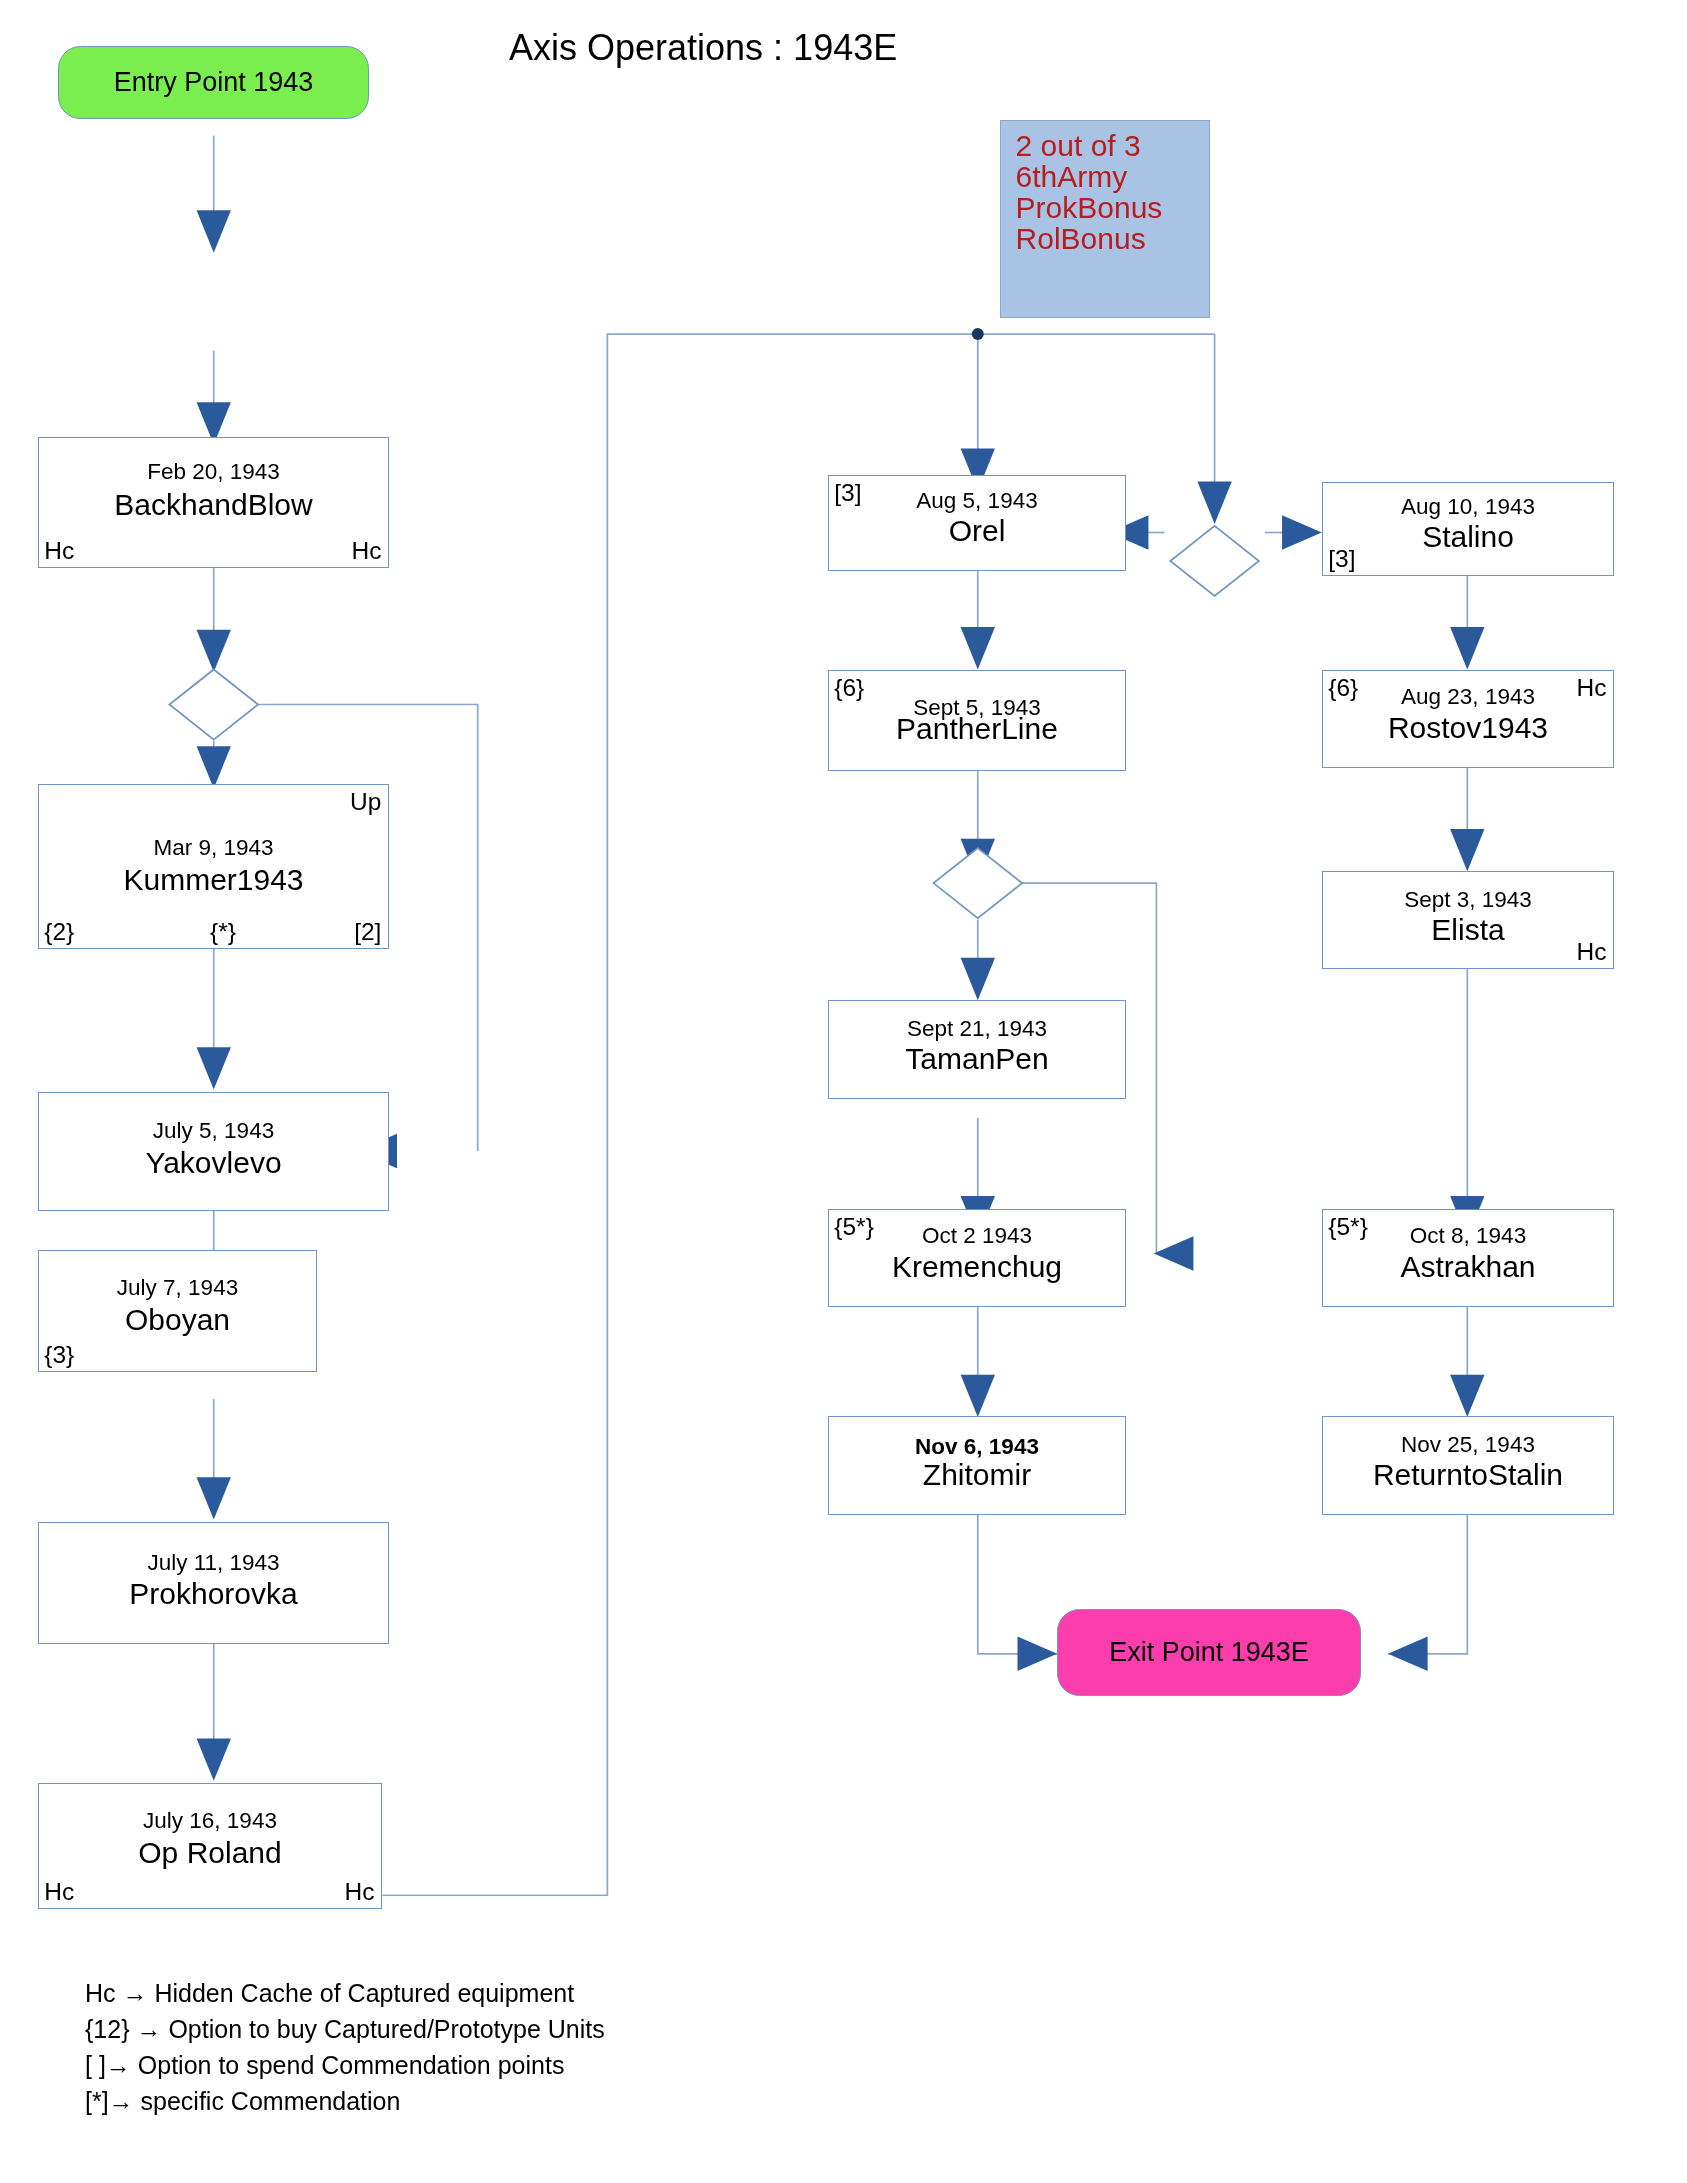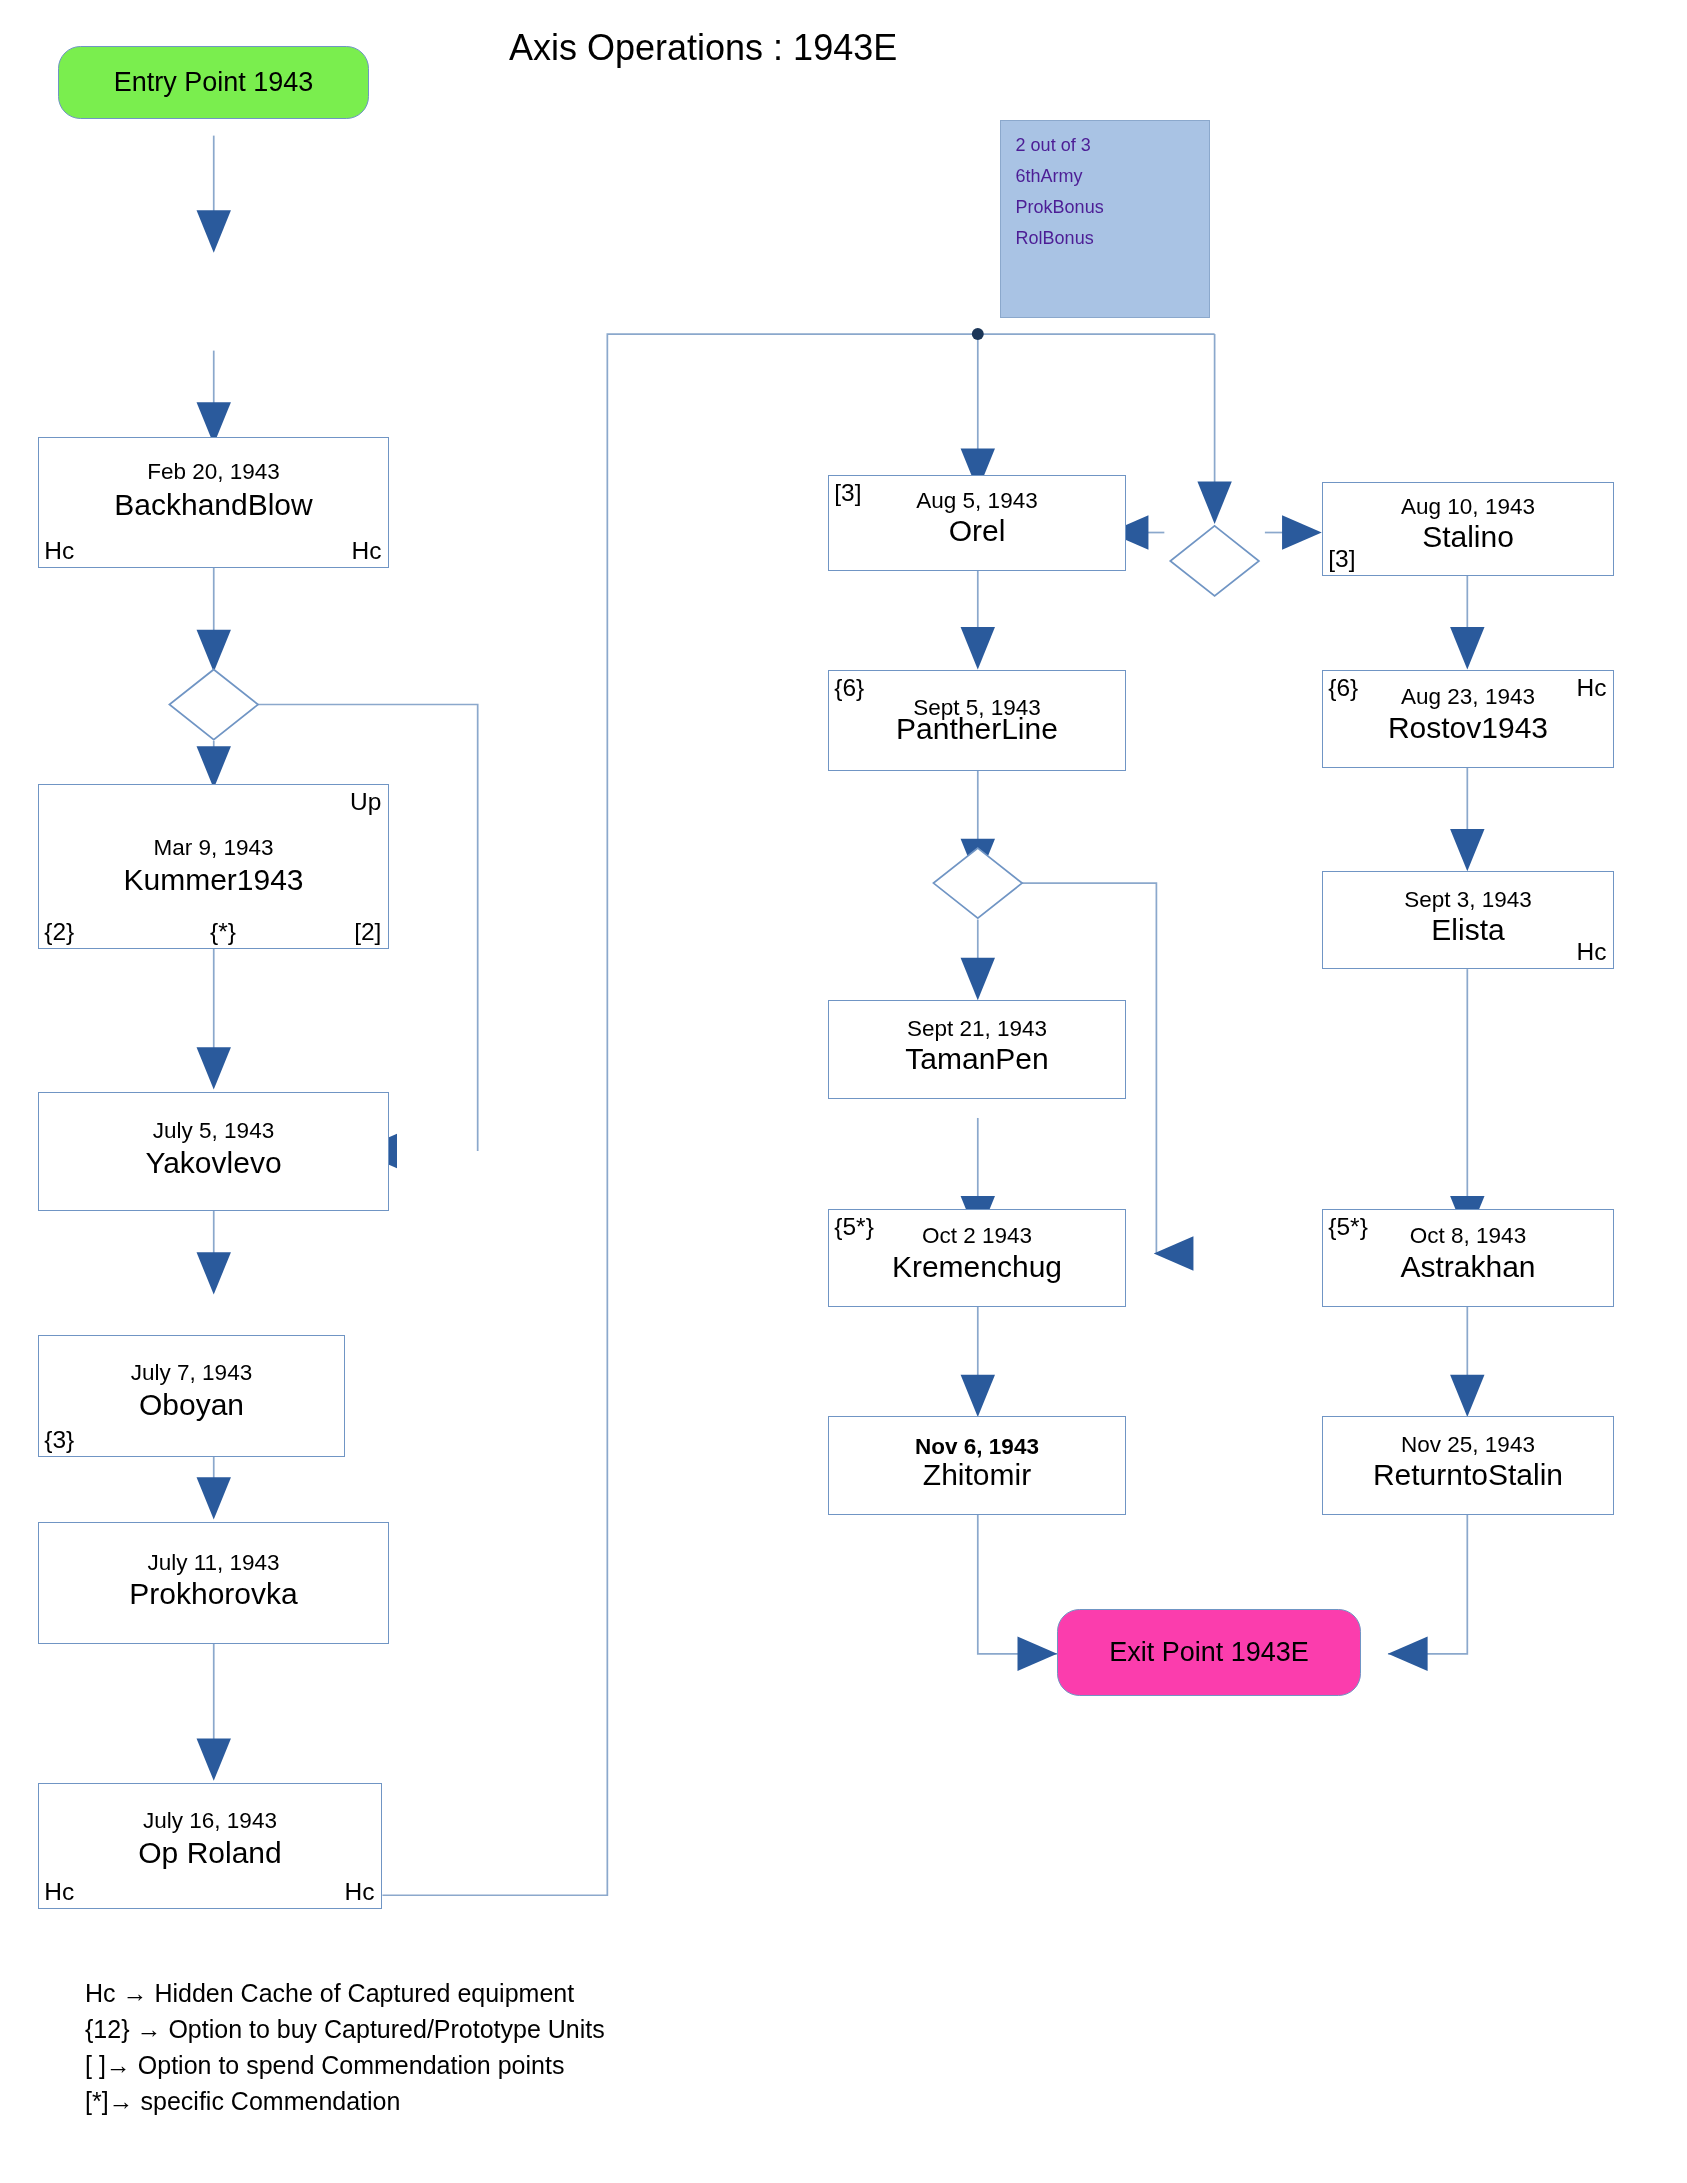--- a/index.html
+++ b/index.html
@@ -42,22 +42,22 @@
   .node-entry { background: #7aee4e; }
   .node-exit  { background: #fb3dad; justify-content: center; }
   .node-note {
     position: absolute;
     box-sizing: border-box;
     border: 1.3px solid #8ba8cc;
     background: #a9c3e4;
     padding: 9.3px 0 0 14.6px;
   }
   .note-line {
-    color: #4c1d95;
-    font-size: 18px;
+    color: #b91c1c;
+    font-size: 30px;
     line-height: 31px;
     white-space: nowrap;
   }
   .terminal-label {
     font-size: 27px;
     color: #000000;
     white-space: nowrap;
   }
   .date-line {
     position: absolute;
@@ -230,21 +230,21 @@
     <div class="corner c-bl">{2}</div>
     <div class="corner" style="left:171px; bottom:4px;">{*}</div>
     <div class="corner c-br">[2]</div>
   </div>
 
   <div class="node-box" style="left:38px; top:1092px; width:351px; height:119px;">
     <div class="date-line" style="top:25px;">July 5, 1943</div>
     <div class="name-line" style="top:53px;">Yakovlevo</div>
   </div>
 
-  <div class="node-box" style="left:38px; top:1335px; width:307px; height:122px;">
+  <div class="node-box" style="left:38px; top:1250px; width:279px; height:122px;">
     <div class="date-line" style="top:24px;">July 7, 1943</div>
     <div class="name-line" style="top:52px;">Oboyan</div>
     <div class="corner c-bl">{3}</div>
   </div>
 
   <div class="node-box" style="left:38px; top:1522px; width:351px; height:122px;padding-left:40px;">
     <div class="date-line" style="top:26.5px;">July 11, 1943</div>
     <div class="name-line" style="top:54px;">Prokhorovka</div>
   </div>
 

